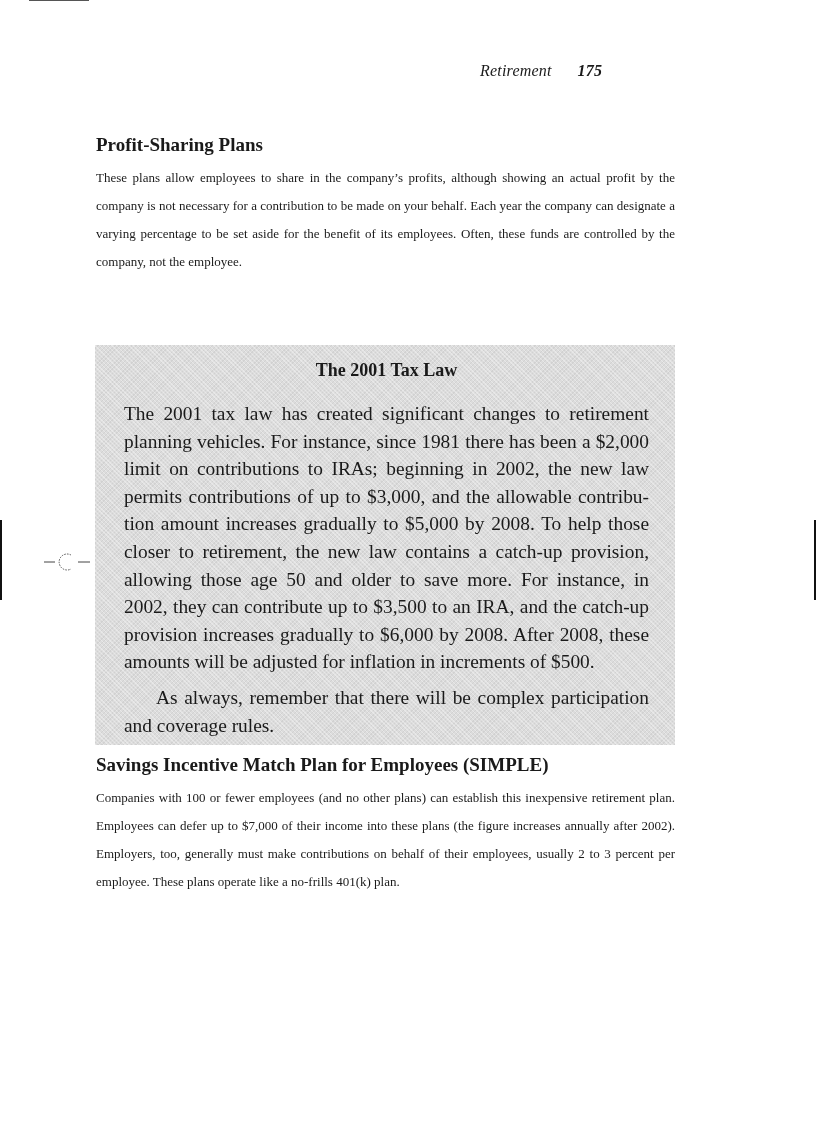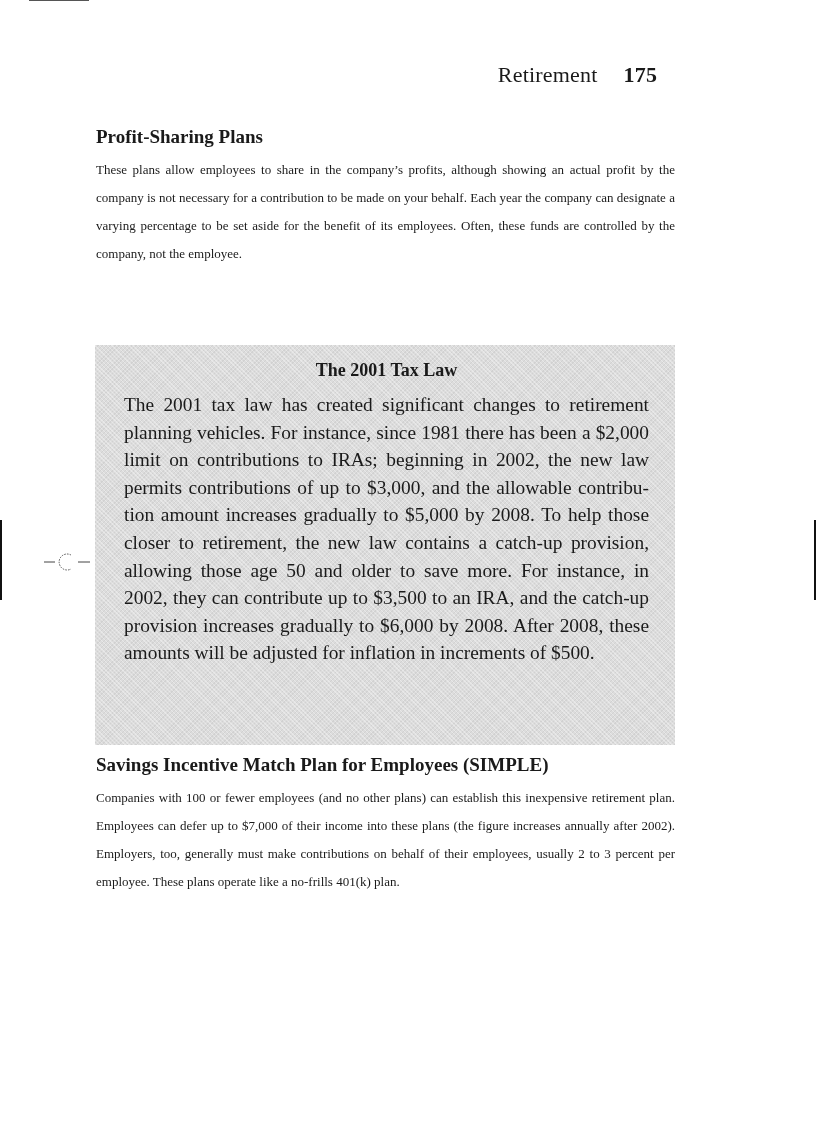--- a/index.html
+++ b/index.html
@@ -44,34 +44,35 @@
       left: 44px;
       top: 551px;
       width: 46px;
       height: 22px;
     }
     .running-head {
       position: absolute;
       top: 62px;
       left: 480px;
       width: 195px;
-      text-align: center;
-      font-size: 22px;
+      text-align: left;
+      font-size: 16px;
       letter-spacing: 0.2px;
+      font-style: italic;
     }
     .running-head .title {
       margin-right: 26px;
     }
     .running-head .pagenum {
       font-weight: bold;
     }
     .content {
       position: absolute;
       left: 96px;
-      top: 124px;
+      top: 132px;
       width: 579px;
     }
     h2 {
       font-size: 19px;
       font-weight: bold;
       margin: 0 0 6px 0;
       line-height: 26px;
     }
     p.body {
       font-size: 13px;
@@ -90,21 +91,21 @@
       background-image:
         repeating-linear-gradient(45deg, rgba(255,255,255,0.35) 0 1px, transparent 1px 3px),
         repeating-linear-gradient(-45deg, rgba(0,0,0,0.05) 0 1px, transparent 1px 3px);
       box-sizing: border-box;
       padding: 12px 18px 0 21px;
     }
     .sidebar h3 {
       text-align: center;
       font-size: 18px;
       font-weight: bold;
-      margin: 0 0 8px 0;
+      margin: 0 0 17px 0;
       line-height: 26px;
     }
     .sidebar p {
       font-size: 19.4px;
       line-height: 27.6px;
       margin: 8px;
       text-align: justify;
     }
     .sidebar p.indent {
       text-indent: 32px;
@@ -133,18 +134,19 @@
 </div>
 
 <div class="content">
   <h2>Profit-Sharing Plans</h2>
   <p class="body">These plans allow employees to share in the company’s profits, al­though showing an actual profit by the company is not necessary for a contribution to be made on your behalf. Each year the company can designate a varying percentage to be set aside for the benefit of its employees. Often, these funds are controlled by the company, not the employee.</p>
 </div>
 
 <div class="sidebar">
   <h3>The 2001 Tax Law</h3>
   <p>The 2001 tax law has created significant changes to retirement planning vehicles. For instance, since 1981 there has been a $2,000 limit on contributions to IRAs; beginning in 2002, the new law permits contributions of up to $3,000, and the allowable contribu­tion amount increases gradually to $5,000 by 2008. To help those closer to retirement, the new law contains a catch-up provision, allowing those age 50 and older to save more. For instance, in 2002, they can contribute up to $3,500 to an IRA, and the catch-up provision increases gradually to $6,000 by 2008. After 2008, these amounts will be adjusted for inflation in increments of $500.</p>
+  <p class="indent">As always, remember that there will be complex participation and coverage rules.</p>
 </div>
 
 <div class="section2">
   <h2>Savings Incentive Match Plan for Employees (SIMPLE)</h2>
   <p class="body">Companies with 100 or fewer employees (and no other plans) can establish this inexpensive retirement plan. Employees can defer up to $7,000 of their income into these plans (the figure increases annually after 2002). Employers, too, generally must make contributions on behalf of their employees, usually 2 to 3 percent per employee. These plans operate like a no-frills 401(k) plan.</p>
 </div>
 
 </body></html>

